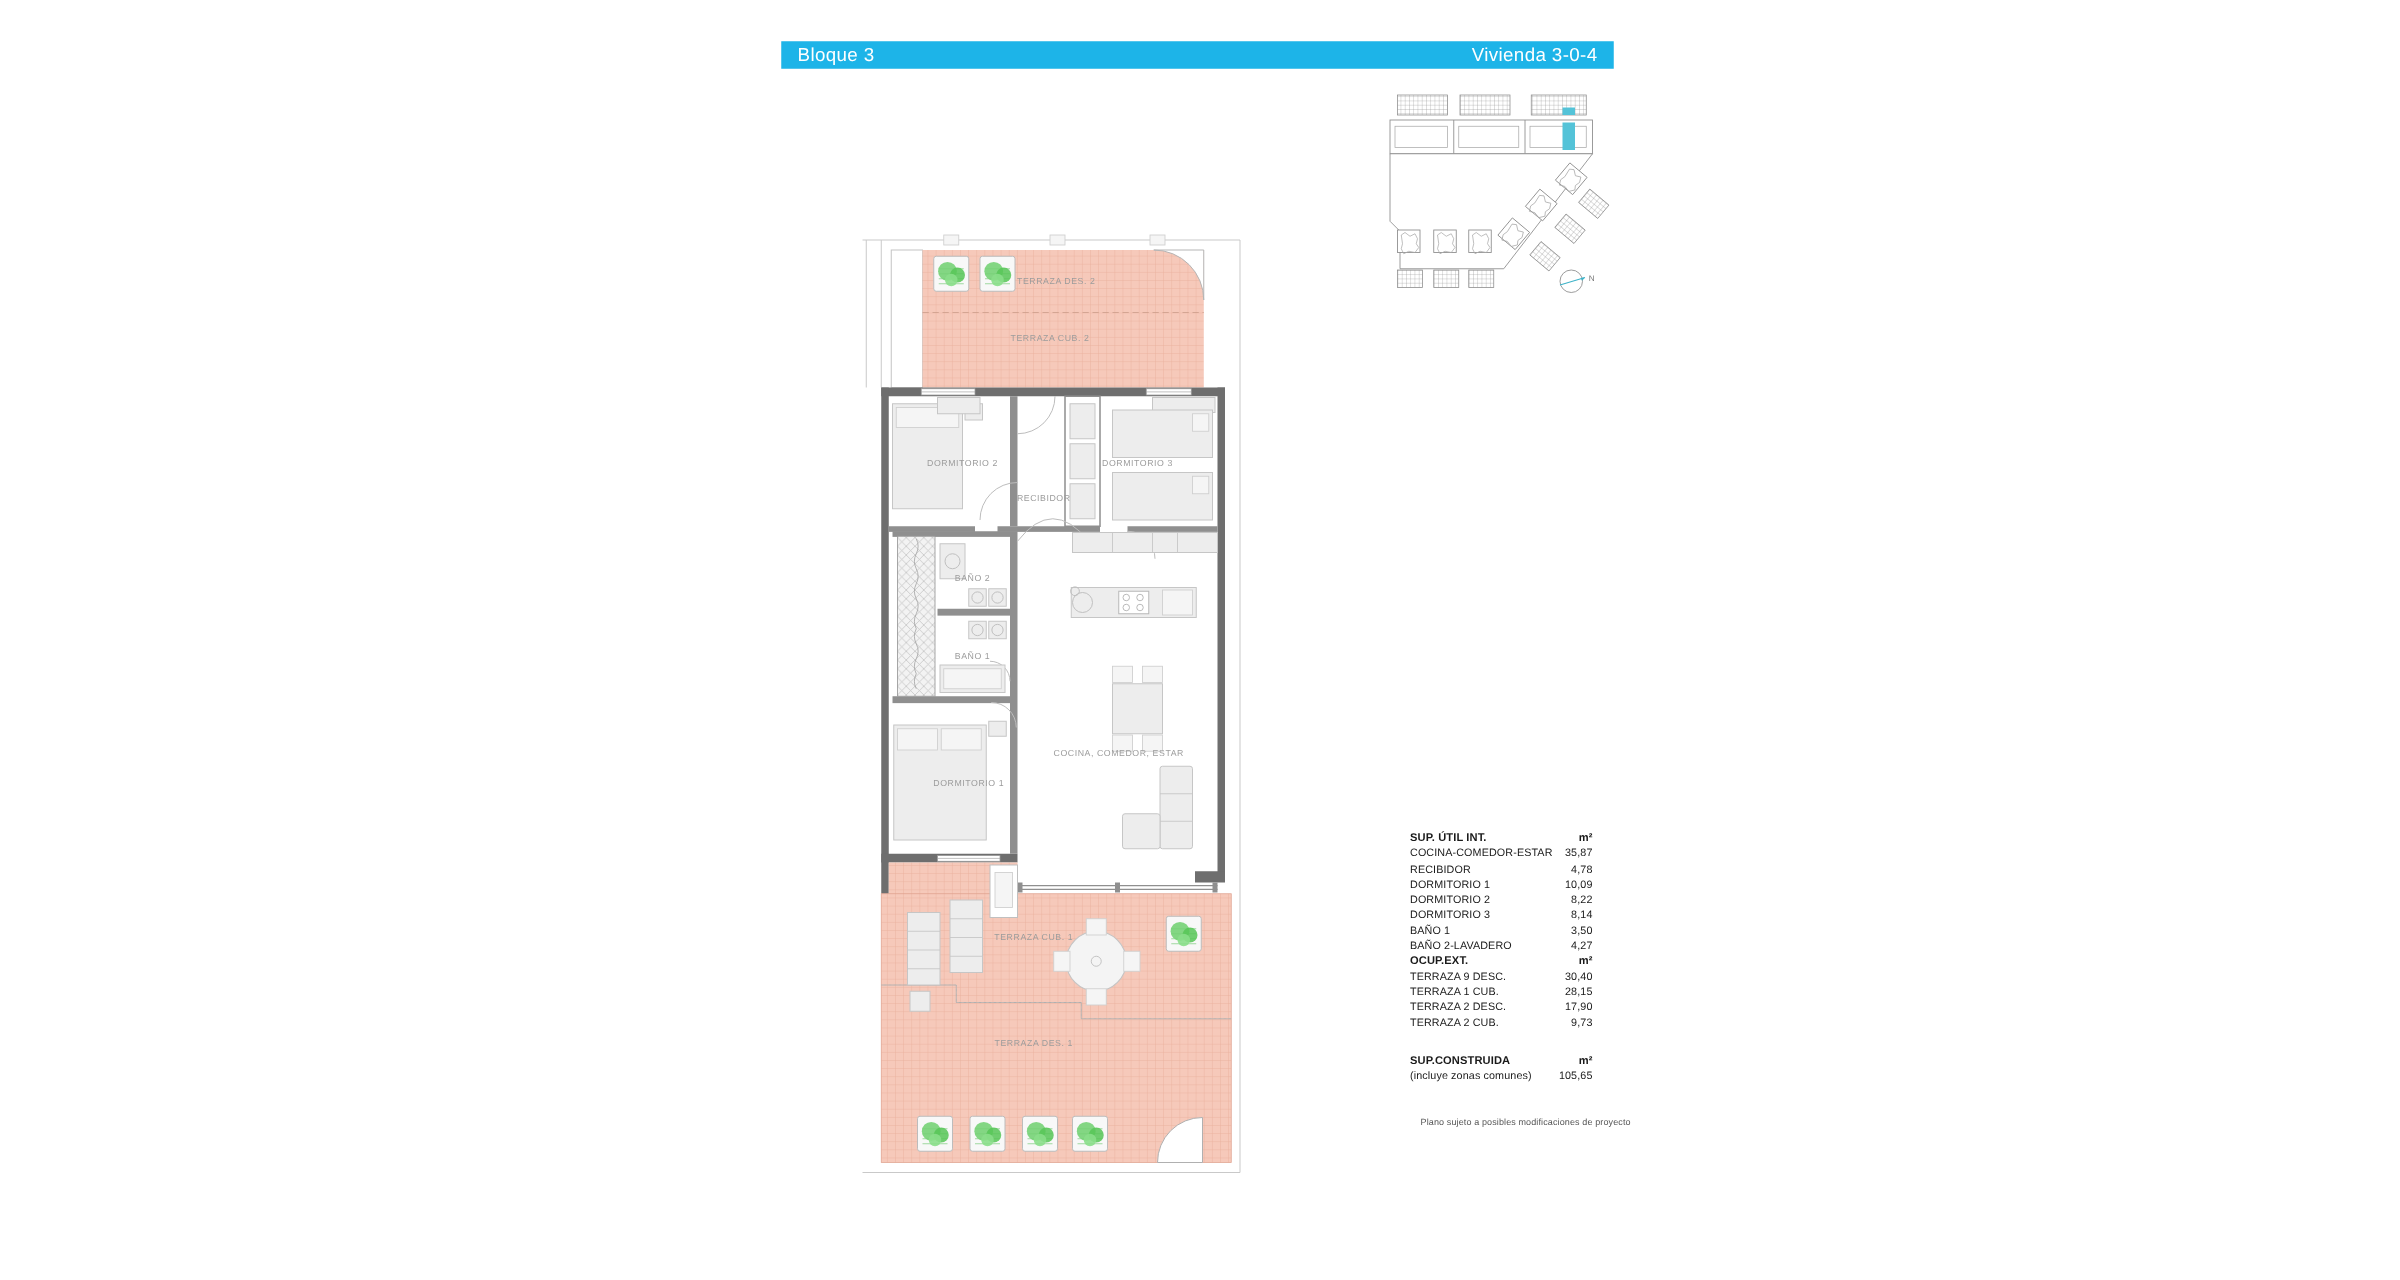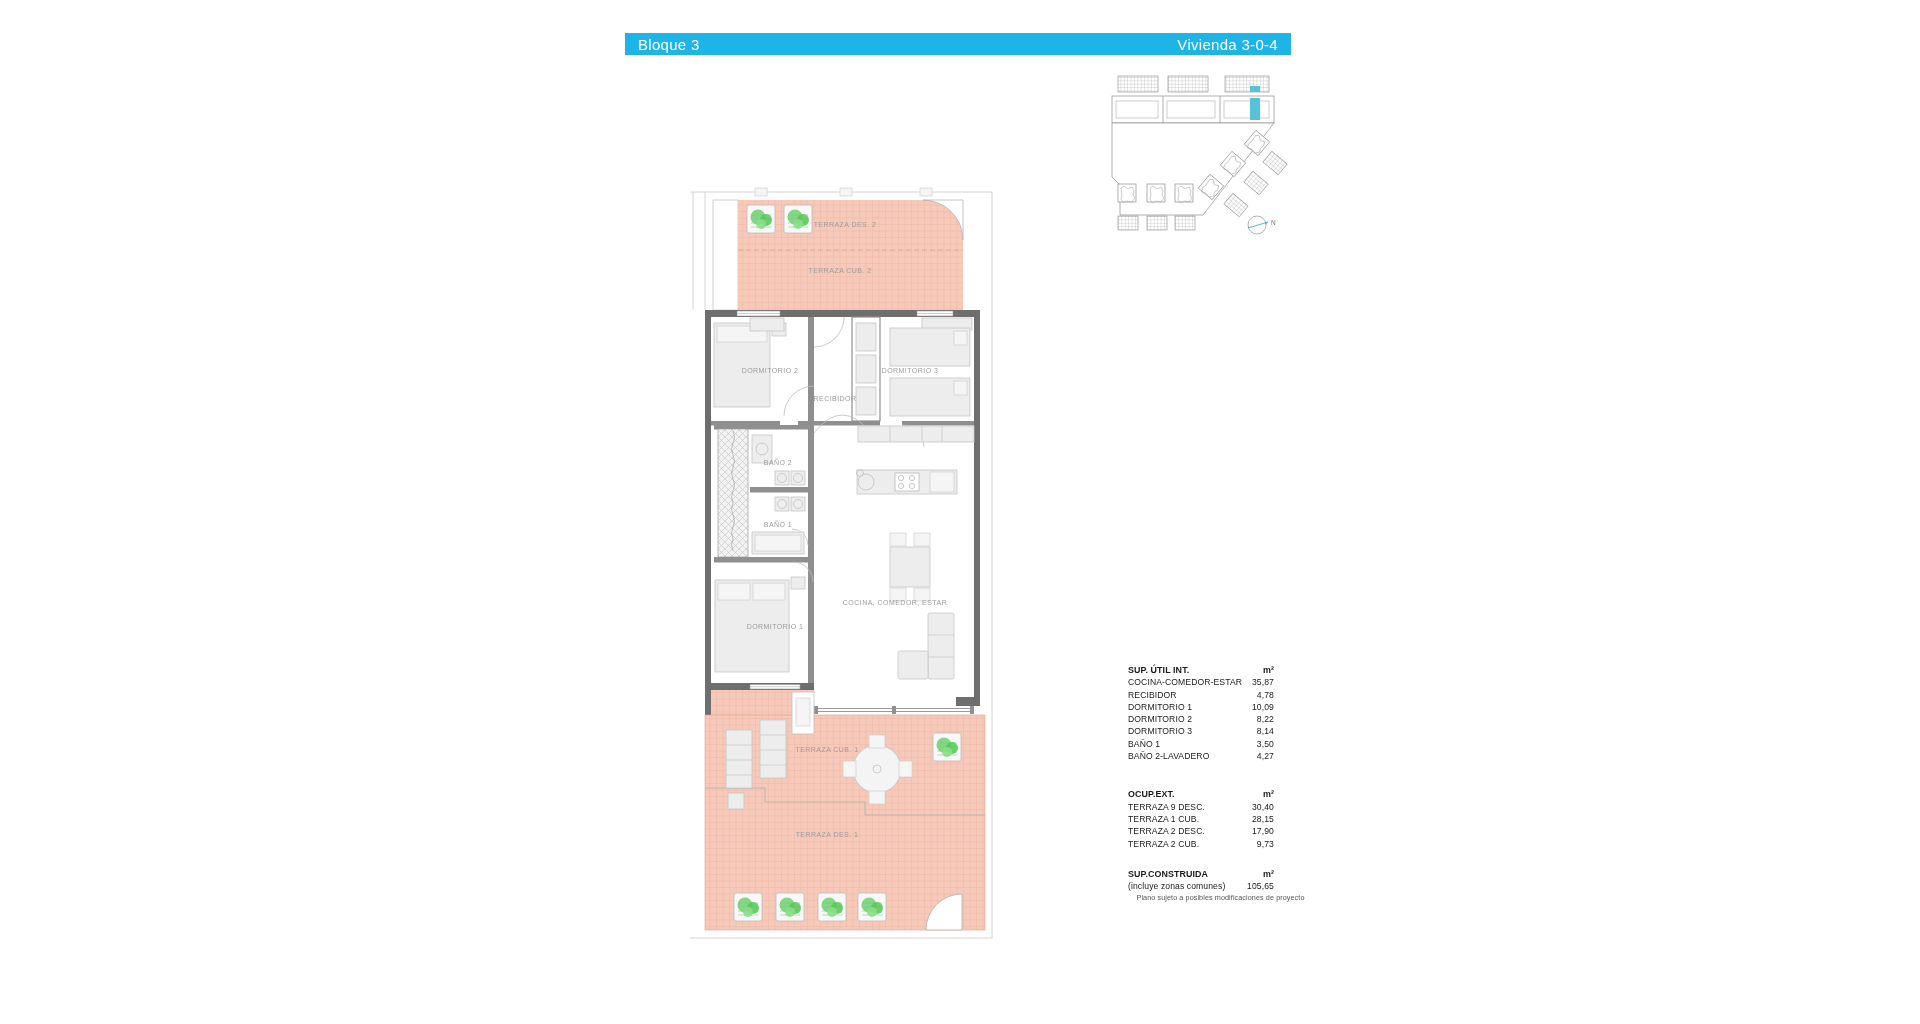--- a/index.html
+++ b/index.html
@@ -9,21 +9,21 @@
   .title-bar{position:absolute;left:625px;top:33px;width:666px;height:22px;
              background:var(--accent,#1db4e8);color:#fff;display:flex;
              align-items:center;justify-content:space-between;
              padding:0 13px;box-sizing:border-box;font-size:15px;letter-spacing:.3px;}
   
   .tables{position:absolute;left:1128px;top:664px;width:146px;color:var(--table_text,#1a1a1a);}
   .trow{display:flex;justify-content:space-between;align-items:baseline;
         line-height:12.3px;font-size:8.6px;letter-spacing:.1px;}
   .trow.thead{font-weight:bold;font-size:8.9px;}
   .trow .val{text-align:right;}
-  .b2{margin-top:26px;} .b3{margin-top:18px;}
+  .b2{} .b3{margin-top:18px;}
   .bold{font-weight:normal;}
   .note{position:absolute;left:1128px;top:893px;width:185px;font-size:7.2px;
         color:var(--note_text,#555);letter-spacing:.1px;text-align:center;}
   
   svg{position:absolute;overflow:visible;}
   .w{fill:var(--wall,#6e6e6e);}
   .iw{fill:var(--wall_light,#8f8f8f);}
   .fu{fill:var(--furniture,#ededed);stroke:var(--furniture_line,#c6c6c6);stroke-width:.8;}
   .fuL{fill:#f5f5f5;stroke:#cfcfcf;stroke-width:.7;}
   .lbl{fill:var(--label_text,#9c9c9c);font-family:"Liberation Sans",sans-serif;

